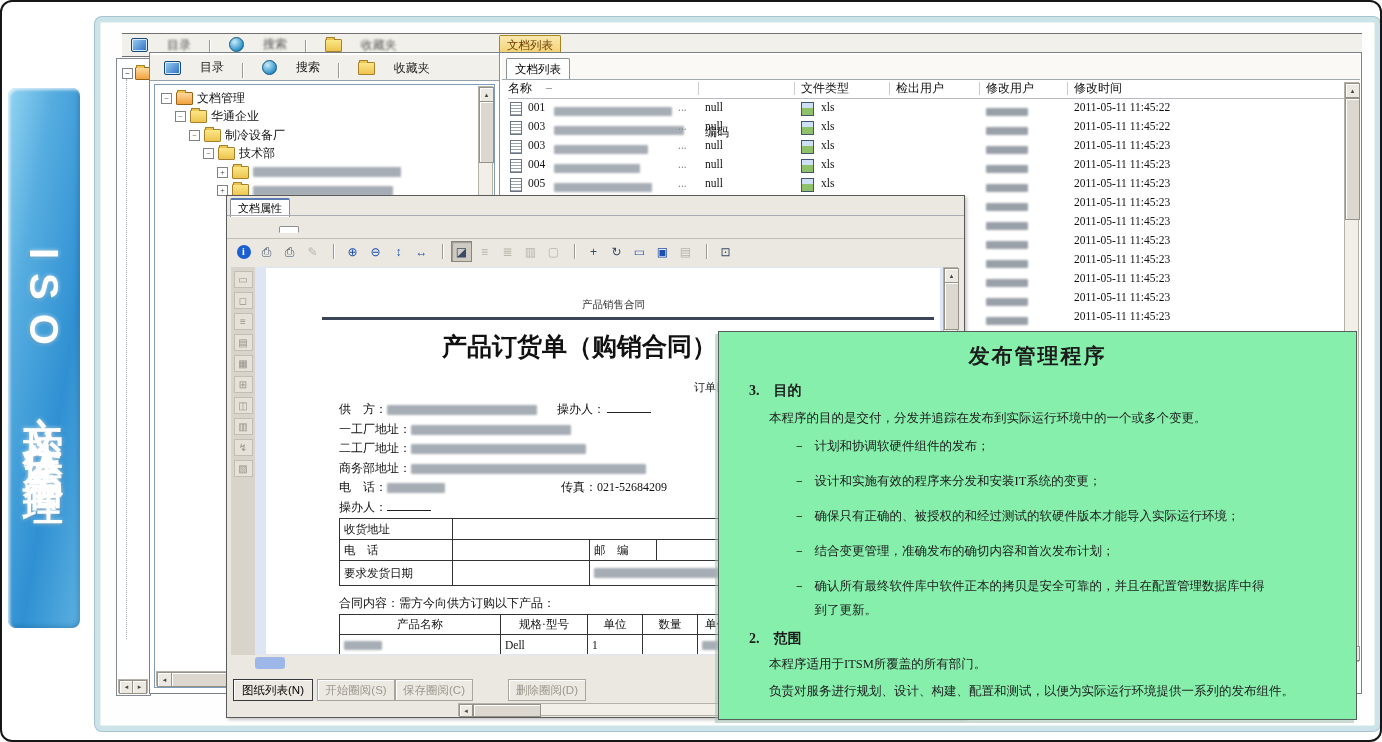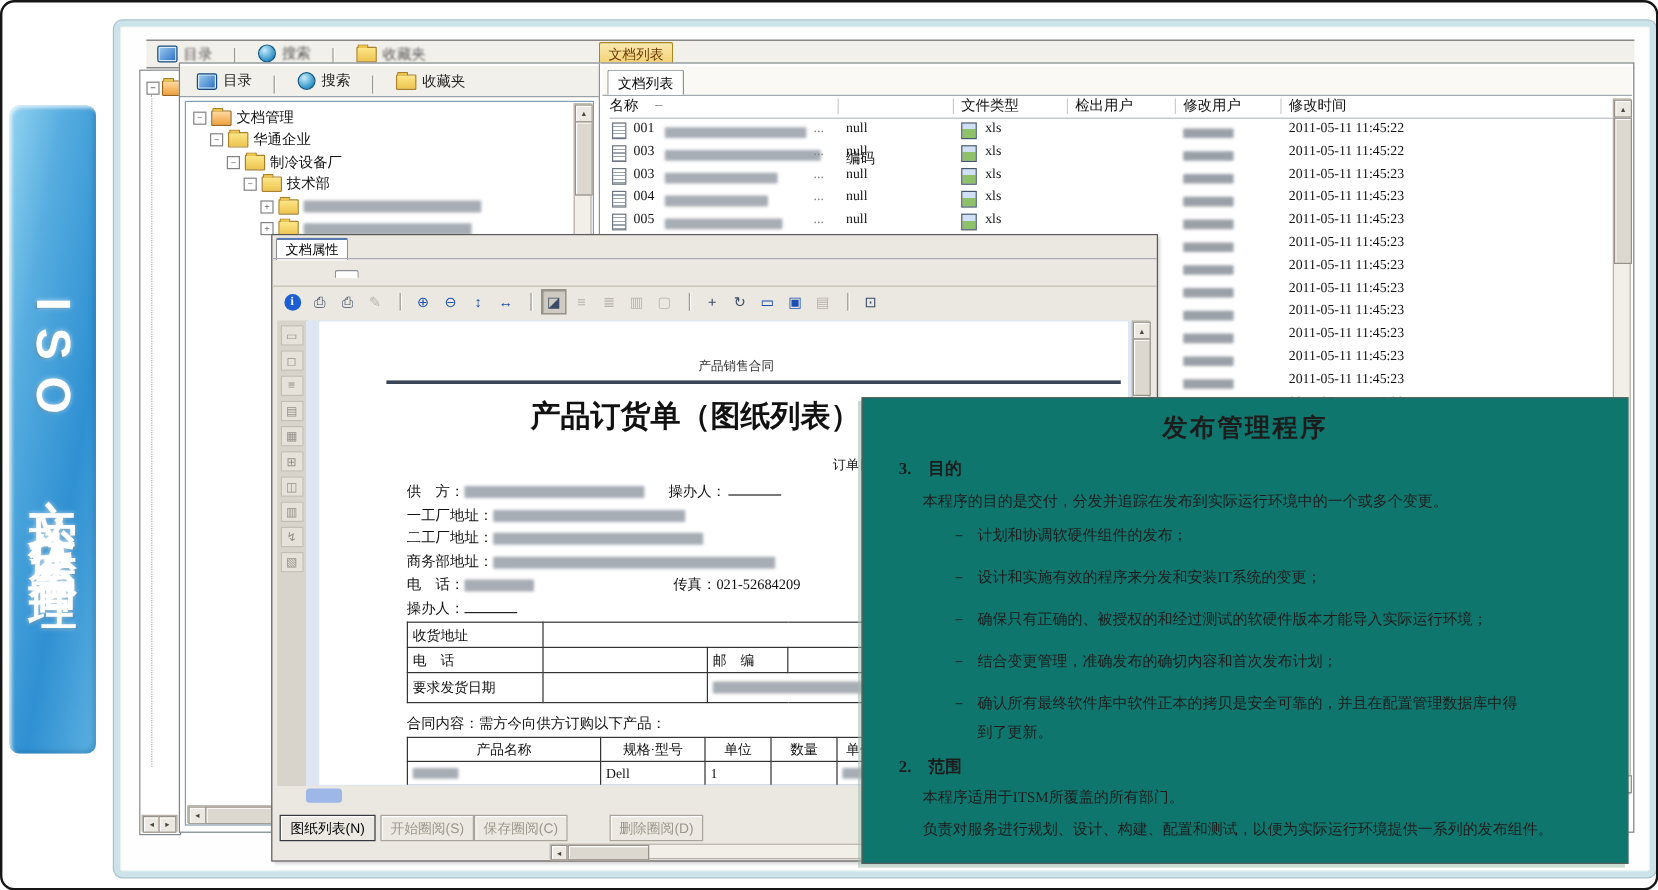--- a/index.html
+++ b/index.html
@@ -12,21 +12,21 @@
     background:linear-gradient(100deg,#93d4f2 0%,#55acdf 28%,#2f90d2 65%,#5cb0e0 100%);
     box-shadow:inset 2px 2px 3px rgba(255,255,255,.7), inset -2px -2px 4px rgba(20,90,140,.35);
     display:flex;align-items:center;justify-content:center;}
   #banner .vtext{writing-mode:vertical-rl;text-orientation:mixed;color:#fff;font-weight:bold;
     font-size:40px;letter-spacing:14px;text-shadow:0 0 4px rgba(255,255,255,.65),1px 1px 2px rgba(30,90,130,.5);}
   
   #mainwin{left:93px;top:15px;width:1285px;height:714px;background:#fdfefd;border:5px solid #cde3ea;border-radius:7px;
     box-shadow:0 0 0 1px #a7c4ce, inset 0 0 0 1px #e8f4ee;box-sizing:border-box;}
   
   .strip{background:#f2f0ea;border-top:1px solid #6f6f6f;border-bottom:1px solid #6f6f6f;}
-  .tbtn{display:inline-flex;align-items:center;gap:5px;font-size:12px;color:#222;padding:2px 6px;}
+  .tbtn{display:inline-flex;align-items:center;gap:19px;font-size:12px;color:#222;padding:2px 6px;}
   .tbtn.blurred span.lbl{filter:blur(1.1px);color:#555;}
   .vsep{display:inline-block;width:1px;height:15px;background:#9a9a92;margin:0 8px;vertical-align:middle;box-shadow:1px 0 0 #fff;}
   .ic-dir{display:inline-block;width:15px;height:12px;background:linear-gradient(135deg,#9fd0f0,#2b6cc4);border:1px solid #17497e;border-radius:2px;box-shadow:inset 0 0 0 1px #d8ecfa;}
   .ic-search{display:inline-block;width:13px;height:13px;border-radius:50%;background:radial-gradient(circle at 35% 30%,#c8ecfa,#2f93c9 70%,#135d88);border:1px solid #0f5680;}
   .folder{display:inline-block;width:15px;height:11px;background:linear-gradient(#fce788,#edc44f);border:1px solid #a8802a;border-radius:1px;position:relative;}
   .folder:before{content:"";position:absolute;left:0;top:-3px;width:7px;height:2px;background:#edc44f;border:1px solid #a8802a;border-bottom:none;border-radius:1px 1px 0 0;}
   .folder.root{background:linear-gradient(#ffd9a0,#f0a23c);border-color:#9c6218;}
   .hl-tab{background:linear-gradient(#fae9b0,#f2cd68);border:1px solid #a8861c;border-bottom:none;border-radius:2px 2px 0 0;color:#6b3a00;font-size:11.5px;padding:2px 7px 3px;}
   
   .tnode{display:flex;align-items:center;gap:4px;height:18.5px;font-size:12px;color:#111;}
@@ -55,21 +55,21 @@
   .gbtn{position:absolute;height:20px;font-size:11.5px;display:flex;align-items:center;justify-content:center;background:#ece9e2;border:1px solid #35393d;box-shadow:inset 1px 1px 0 #fff;color:#000;}
   .gbtn.dis{color:#9c978c;border-color:#aaa59b;}
   
   #orderpage{left:264px;top:266px;width:674px;height:386px;background:#fff;overflow:hidden;font-family:"Liberation Serif",serif;color:#111;}
   .oline{position:relative;height:19.5px;font-size:12px;white-space:nowrap;}
   .blank{display:inline-block;width:44px;height:11px;border-bottom:1px solid #222;}
   .info-t,.prod-t{border-collapse:collapse;font-size:11.5px;}
   .info-t td,.prod-t td,.prod-t th{border:1px solid #333;padding:1px 4px;}
   .prod-t th{font-weight:normal;text-align:center;}
   
-  #reldoc{left:716px;top:329px;width:637px;height:387px;background:#0f766e;border:1px solid #55605c;box-shadow:-3px 3px 0 rgba(160,190,175,.55);overflow:hidden;font-family:"Liberation Serif",serif;color:#1c1c1c;}
+  #reldoc{left:716px;top:329px;width:637px;height:387px;background:#86efac;border:1px solid #55605c;box-shadow:-3px 3px 0 rgba(160,190,175,.55);overflow:hidden;font-family:"Liberation Serif",serif;color:#1c1c1c;}
   .rbullet{display:flex;gap:9px;line-height:24px;margin-bottom:11px;font-size:12.5px;}
   .rbullet .btext{width:450px;}
 </style>
 </head>
 <body>
 
 <div id="stage">
 
   <div id="banner" class="abs">
     <div class="vtext">ISO 文控体系管理</div>
@@ -407,21 +407,21 @@
     <div class="sb" style="position:absolute;left:231px;top:507px;width:492px;height:13px;">
       <span class="sb-btn" style="left:0;top:0;width:12px;height:11px;">◂</span>
       <span class="sb-thumb" style="left:14px;top:0;width:66px;height:11px;"></span>
       <span class="sb-btn" style="right:0;top:0;width:12px;height:11px;">▸</span>
     </div>
   </div>
 
   <div id="orderpage" class="abs">
     <div style="position:absolute;left:316px;top:30px;font-size:10.5px;color:#333;">产品销售合同</div>
     <div style="position:absolute;left:56px;top:49px;width:612px;height:3px;background:#3a4656;"></div>
-    <div style="position:absolute;left:176px;top:62px;font-size:25px;font-weight:bold;white-space:nowrap;">产品订货单（图纸列表）</div>
+    <div style="position:absolute;left:176px;top:62px;font-size:25px;font-weight:bold;white-space:nowrap;">产品订货单（购销合同）</div>
     <div style="position:absolute;left:428px;top:112px;font-size:11px;width:40px;overflow:hidden;white-space:nowrap;">订单日期</div>
     <div style="position:absolute;left:73px;top:133px;">
       <div class="oline"><span>供　方：</span><span class="blur" style="width:150px;height:10px;"></span><span style="position:absolute;left:218px;">操办人：</span><span style="position:absolute;left:268px;" class="blank"></span></div>
       <div class="oline"><span>一工厂地址：</span><span class="blur" style="width:160px;height:10px;"></span></div>
       <div class="oline"><span>二工厂地址：</span><span class="blur" style="width:175px;height:10px;"></span></div>
       <div class="oline"><span>商务部地址：</span><span class="blur" style="width:235px;height:10px;"></span></div>
       <div class="oline"><span>电　话：</span><span class="blur" style="width:58px;height:10px;"></span><span style="position:absolute;left:222px;">传真：021-52684209</span></div>
       <div class="oline"><span>操办人：</span><span class="blank"></span></div>
     </div>
     <table class="info-t" style="position:absolute;left:73px;top:250px;width:565px;">
@@ -431,21 +431,21 @@
             <td colspan="5"></td>
           </tr>
       <tr style="height:21px;">
             <td>电　话</td>
             <td style="width:128px;"></td>
             <td style="width:58px;">邮　编</td>
             <td style="width:112px;"></td>
             <td style="width:80px;">收货人</td>
             <td></td>
           </tr>
-      <tr style="height:25px;">
+      <tr style="height:25px;font-family:Liberation Mono, monospace;">
             <td style="width:104px;">要求发货日期</td>
             <td></td>
             <td colspan="4"><span class="blur" style="width:190px;height:10px;"></span></td>
           </tr>
     </tbody>
       </table>
     <div style="position:absolute;left:73px;top:327px;font-size:12px;">合同内容：需方今向供方订购以下产品：</div>
     <table class="prod-t" style="position:absolute;left:73px;top:346px;width:420px;">
       <tbody>
           <tr style="height:20px;">

